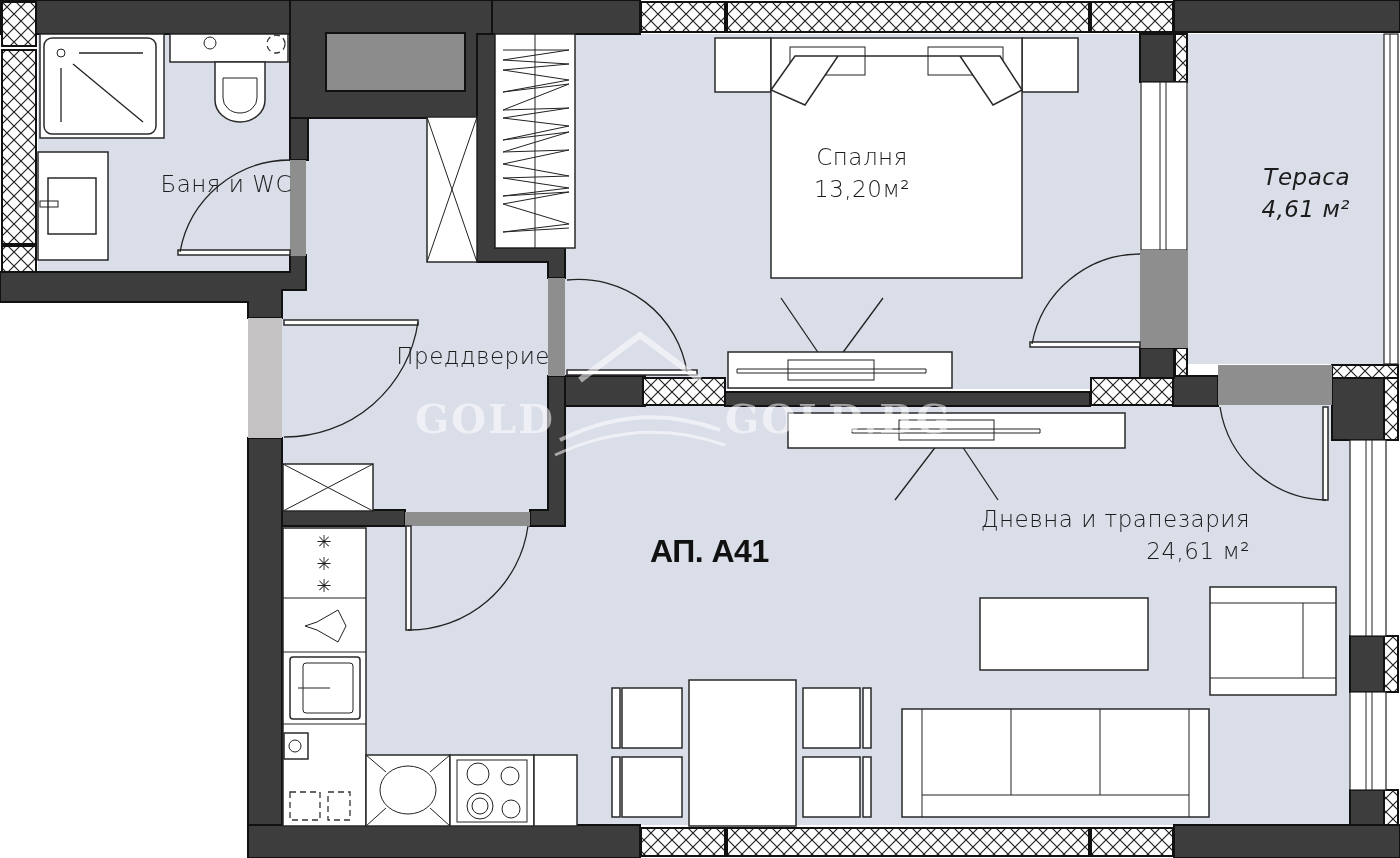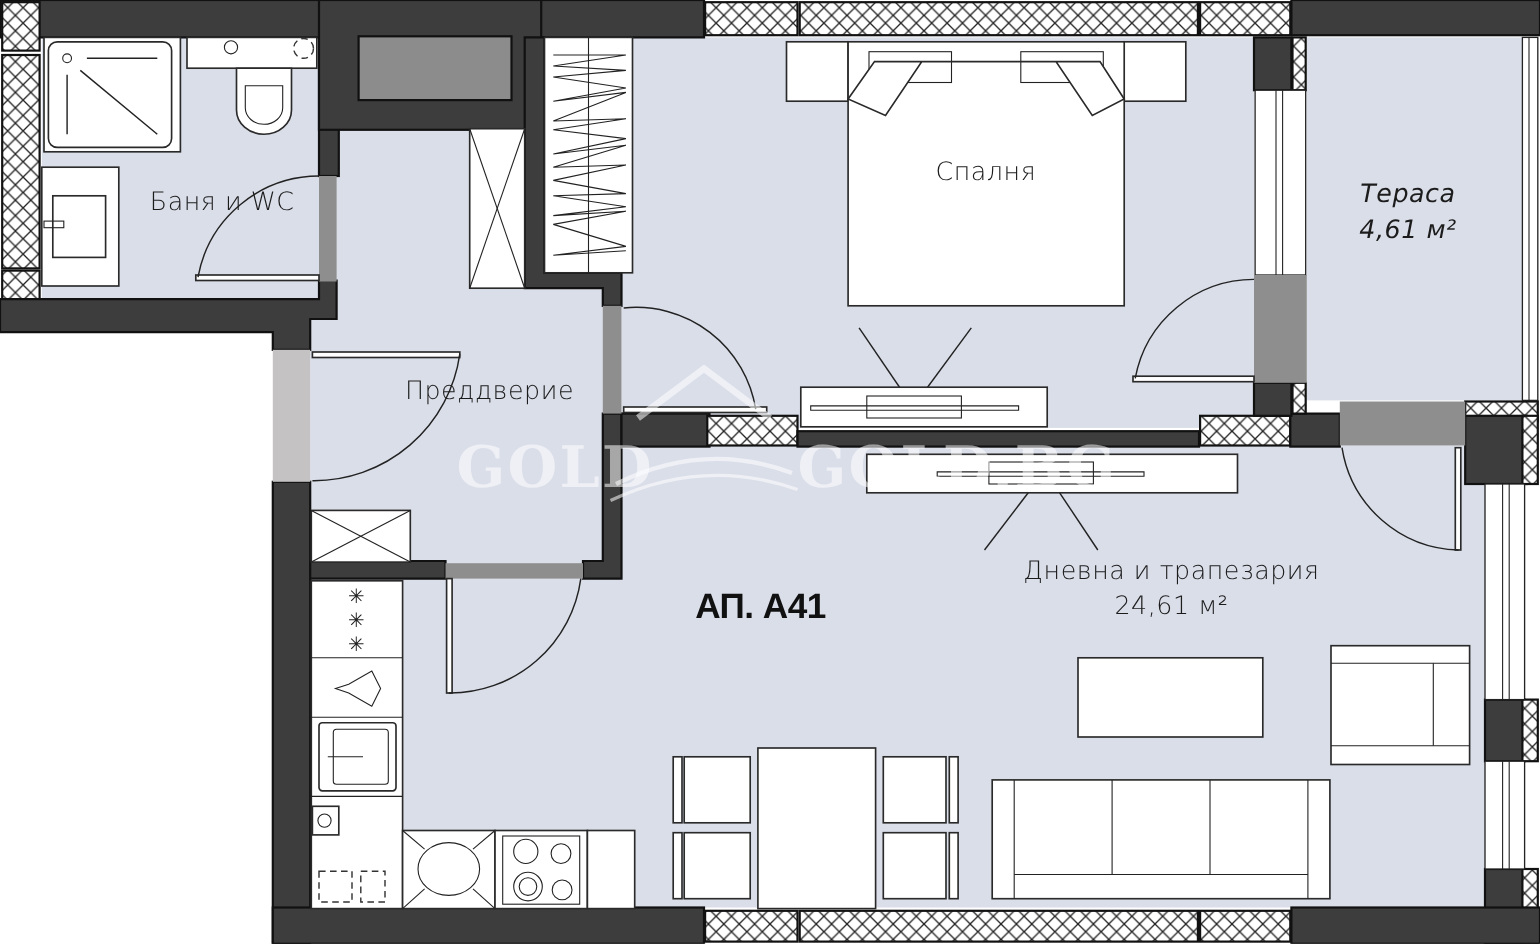--- a/index.html
+++ b/index.html
@@ -8,23 +8,23 @@
   .floor { fill: #dadee9; }
   .wall { fill: #3d3d3d; stroke: #111; stroke-width: 2; }
   .hatch { fill: url(#xhatch); stroke: #111; stroke-width: 2; }
   .win { fill: #ffffff; stroke: #222; stroke-width: 1.2; }
   .opening { fill: #8e8e8e; }
   .opening-light { fill: #c4c2c2; }
   .furn { fill: #ffffff; stroke: #2a2a2a; stroke-width: 1.5; }
   .line { fill: none; stroke: #222; stroke-width: 1.3; }
   .thin { fill: none; stroke: #222; stroke-width: 1; }
   .dash { fill: none; stroke: #333; stroke-width: 1.3; stroke-dasharray: 6 4; }
-  .label { position: absolute; font-family: "DejaVu Sans", sans-serif; font-weight: 300; color: #1c1c1c; font-size: 23px; line-height: 32px; text-align: center; white-space: nowrap; letter-spacing: 0.5px; }
-  .apt-label { position: absolute; font-family: "Liberation Sans", sans-serif; font-weight: 700; color: #111; font-size: 32px; white-space: nowrap; letter-spacing: -0.5px; }
-  .watermark { position: absolute; font-family: "DejaVu Serif", serif; font-weight: 700; font-size: 52px; color: rgba(255,255,255,0.55); white-space: nowrap; letter-spacing: 2px; }
+  .label { position: absolute; font-family: "DejaVu Sans", sans-serif; font-weight: 300; color: #1c1c1c; font-size: 23px; line-height: 32px; text-align: right; white-space: nowrap; letter-spacing: 0.5px; }
+  .apt-label { position: absolute; font-family: "Liberation Sans", sans-serif; font-weight: 700; color: #111; font-size: 32px; white-space: nowrap; letter-spacing: -0.5px; margin-left: 18px; }
+  .watermark { position: absolute; font-family: "DejaVu Serif", serif; font-weight: 700; font-size: 40px; color: rgba(255,255,255,0.55); white-space: nowrap; letter-spacing: 2px; }
 </style>
 </head>
 <body>
 
 <svg id="plan" viewBox="0 0 1400 858" xmlns="http://www.w3.org/2000/svg">
   <defs>
     <pattern id="xhatch" width="14" height="14" patternUnits="userSpaceOnUse">
       <rect width="14" height="14" fill="#ffffff"></rect>
       <path d="M0 0 L14 14 M14 0 L0 14" stroke="#222" stroke-width="1.2"></path>
     </pattern>
@@ -236,22 +236,23 @@
     <path d="M580 380 L640 335 L700 380" fill="none" stroke="#ffffff" stroke-width="6"></path>
     <path d="M560 440 Q640 400 720 430" fill="none" stroke="#ffffff" stroke-width="4"></path>
     <path d="M555 455 Q640 415 725 445" fill="none" stroke="#ffffff" stroke-width="3"></path>
   </g>
 </svg>
 
 <div class="label" style="left:112px; top:168px; width:180px;">
   <div>Баня и WC</div>
 </div>
 
-<div class="label" style="left:782px; top:141px; width:160px; text-align:right;">
+<div class="label" style="left:782px; top:141px; width:160px; text-align:center;">
   <div>Спалня</div>
+  <div>13,20м²</div>
 </div>
 
 <div class="label" style="left:1210px; top:161px; width:140px;font-style:italic;">
   <div>Тераса</div>
   <div>4,61 м²</div>
 </div>
 
 <div class="label" style="left:340px; top:340px; width:210px;">
   <div>Преддверие</div>
 </div>

